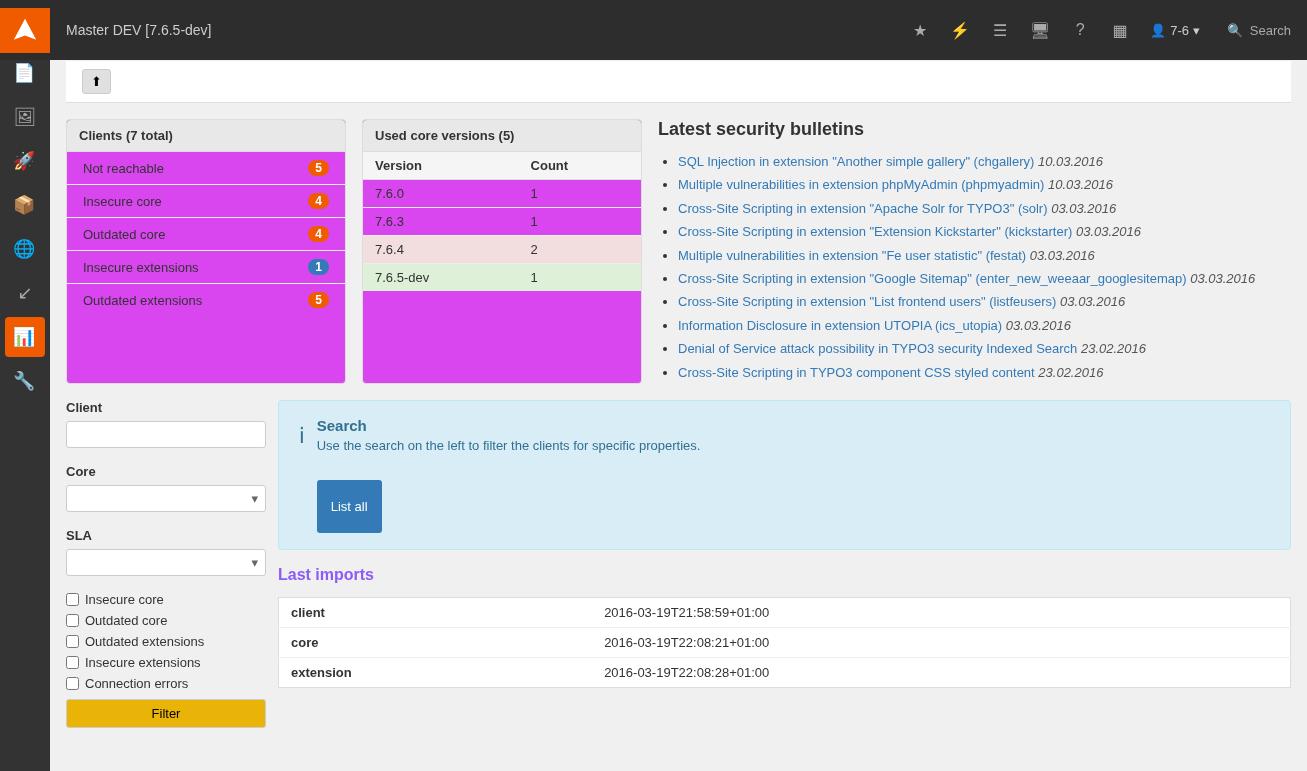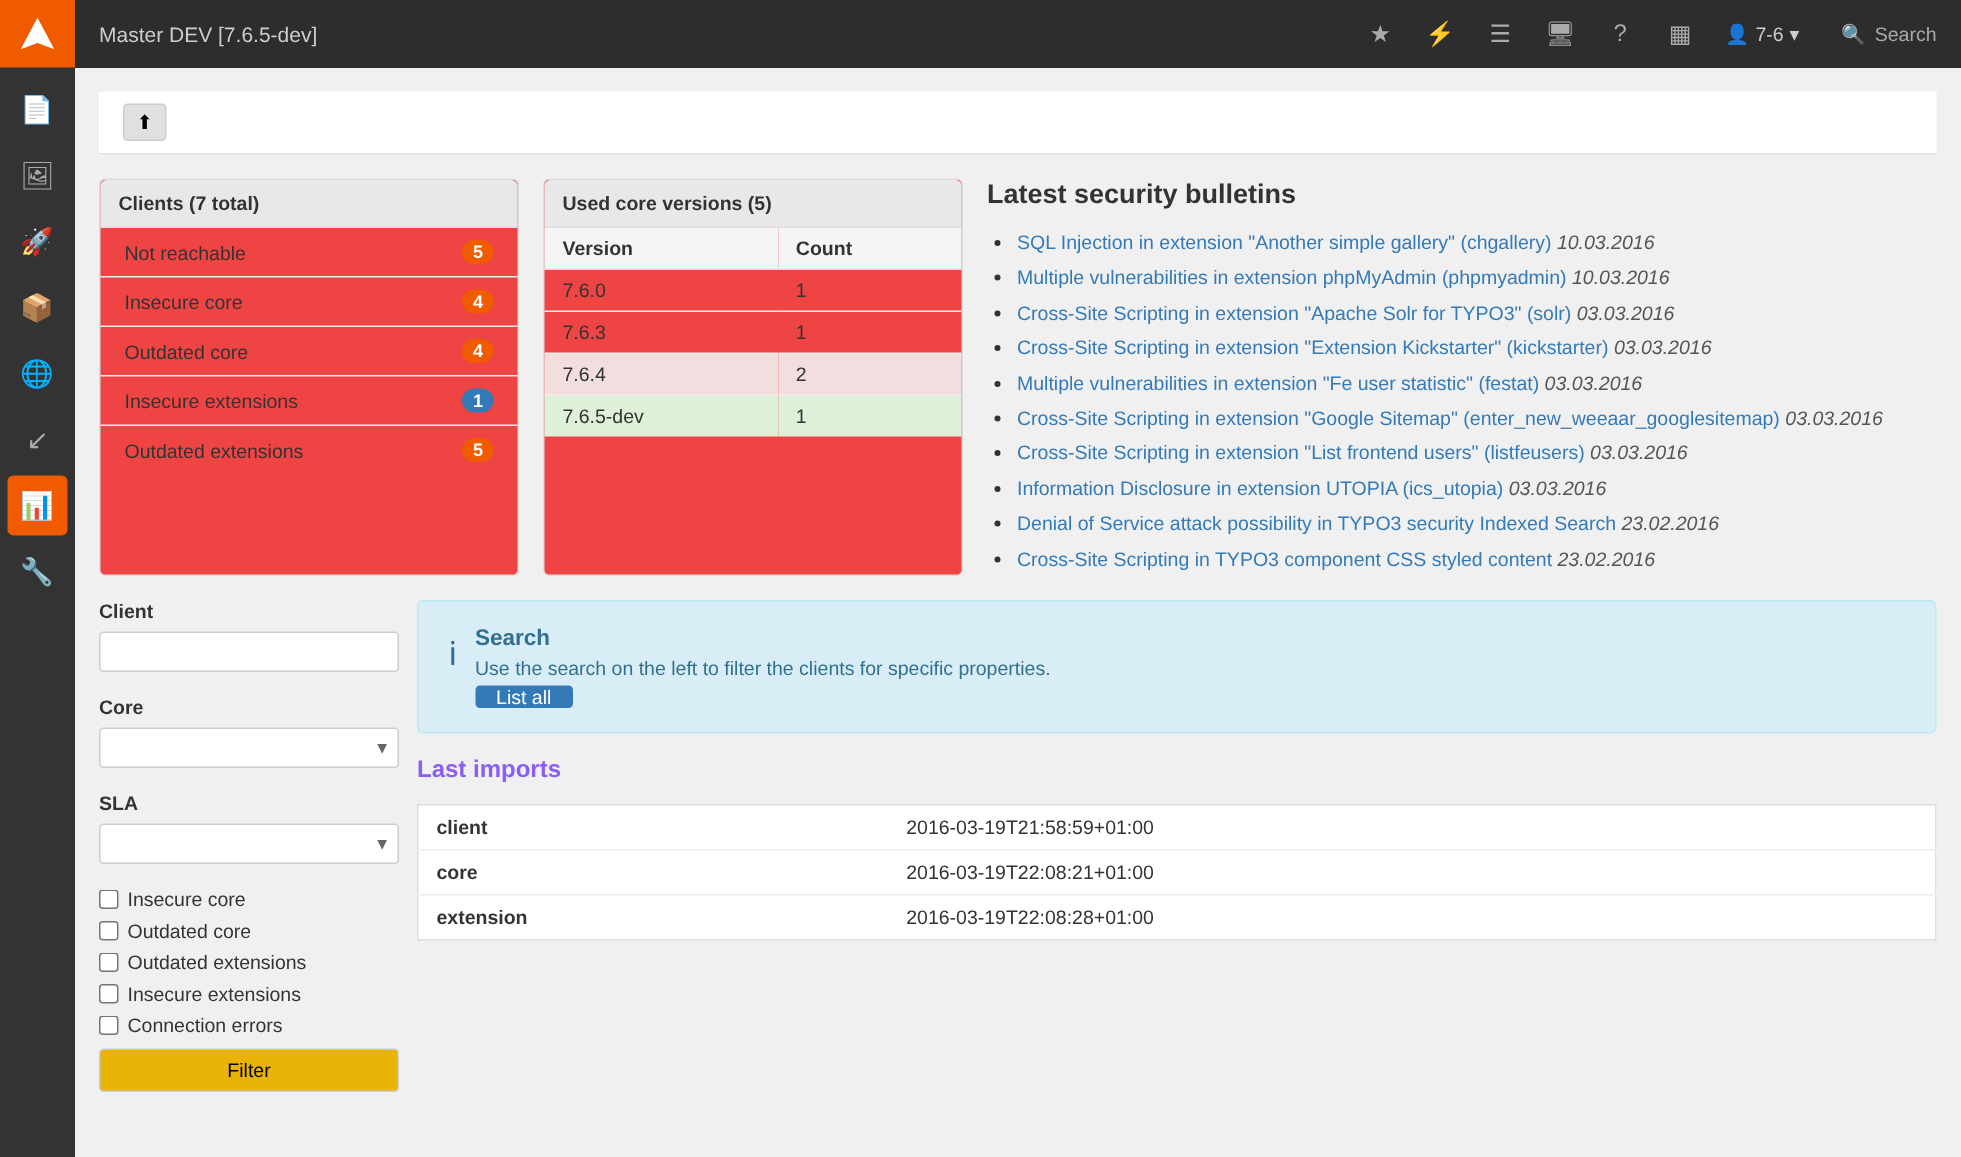--- a/index.html
+++ b/index.html
@@ -1,20 +1,20 @@
 <!DOCTYPE html>
 <html><head>
   <meta charset="utf-8">
   <style>
     * { box-sizing: border-box; margin: 0; padding: 0; }
     body { font-family: Arial, sans-serif; font-size: 13px; background: #f0f0f0; color: #333; display: flex; height: 771px; overflow: hidden; }
 
     
     .topnav {
-      position: fixed; top: 0; left: 0; right: 0; height: 45px;
+      position: fixed; top: 0; left: 0; right: 0; height: 60px;
       background: #2d2d2d; display: flex; align-items: center; z-index: 100;
     }
     .topnav-logo {
       width: 50px; height: 45px; background: #f05b00; display: flex; align-items: center; justify-content: center;
       flex-shrink: 0;
     }
     .topnav-logo svg { width: 28px; height: 28px; }
     .topnav-title { color: #ccc; font-size: 14px; padding: 0 16px; flex: 1; }
     .topnav-icons { display: flex; align-items: center; gap: 4px; }
     .topnav-icon { color: #aaa; width: 36px; height: 45px; display: flex; align-items: center; justify-content: center; cursor: pointer; font-size: 16px; }
@@ -44,21 +44,21 @@
       display: flex; align-items: center; margin-bottom: 16px;
     }
     .toolbar-btn {
       background: #e0e0e0; border: 1px solid #ccc; border-radius: 3px; padding: 4px 8px; cursor: pointer; font-size: 13px;
     }
 
     
     .content-area { display: flex; gap: 16px; flex-wrap: wrap; }
 
     
-    .panel { background: #ef4444; border: 1px solid #ddd; border-radius: 4px; }
+    .panel { background: #d946ef; border: 1px solid #ddd; border-radius: 4px; }
     .panel-header { background: #e8e8e8; padding: 8px 12px; font-weight: bold; font-size: 13px; border-bottom: 1px solid #ddd; border-radius: 4px 4px 0 0; }
 
     .clients-panel { width: 280px; }
     .client-row { display: flex; align-items: center; justify-content: space-between; padding: 8px 16px; border-bottom: 1px solid #eee; cursor: pointer; }
     .client-row:last-child { border-bottom: none; }
     .client-badge { background: #f05b00; color: #fff; border-radius: 10px; padding: 1px 7px; font-size: 12px; font-weight: bold; }
     .client-badge.blue { background: #337ab7; }
 
     
     .versions-panel { width: 280px; }
@@ -89,22 +89,22 @@
     .filter-select-arrow { position: absolute; right: 8px; top: 50%; transform: translateY(-50%); pointer-events: none; color: #666; }
     .checkbox-group { display: flex; flex-direction: column; gap: 6px; }
     .checkbox-item { display: flex; align-items: center; gap: 6px; cursor: pointer; }
     .filter-btn { width: 100%; margin-top: 8px; padding: 6px; background: #eab308; border: 1px solid #ccc; border-radius: 3px; cursor: pointer; font-size: 13px; }
 
     
     .search-info-panel { flex: 1; }
     .info-box { background: #d9edf7; border: 1px solid #bce8f1; border-radius: 4px; padding: 16px 20px; display: flex; align-items: flex-start; gap: 12px; margin-bottom: 16px; }
     .info-icon { color: #31708f; font-size: 22px; flex-shrink: 0; margin-top: 2px; }
     .info-title { font-size: 15px; font-weight: bold; color: #31708f; margin-bottom: 4px; }
-    .info-text { color: #31708f; font-size: 13px; margin-bottom: 4px; }
-    .btn-list-all { background: #337ab7; color: #fff; border: none; border-radius: 3px; padding: 0 14px; cursor: pointer; font-size: 13px; }
+    .info-text { color: #31708f; font-size: 13px; margin-bottom: 27px; }
+    .btn-list-all { background: #337ab7; color: #fff; border: none; border-radius: 3px; padding: 19px 14px; cursor: pointer; font-size: 13px; }
 
     
     .imports-title { font-size: 16px; font-weight: bold; margin-bottom: 13px; color: #8b5cf6; }
     .imports-table { width: 100%; border-collapse: collapse; background: #fff; border: 1px solid #ddd; border-radius: 4px; }
     .imports-table td { padding: 7px 12px; border-bottom: 1px solid #eee; }
     .imports-table tr:last-child td { border-bottom: none; }
   </style>
 </head>
 <body>
 

